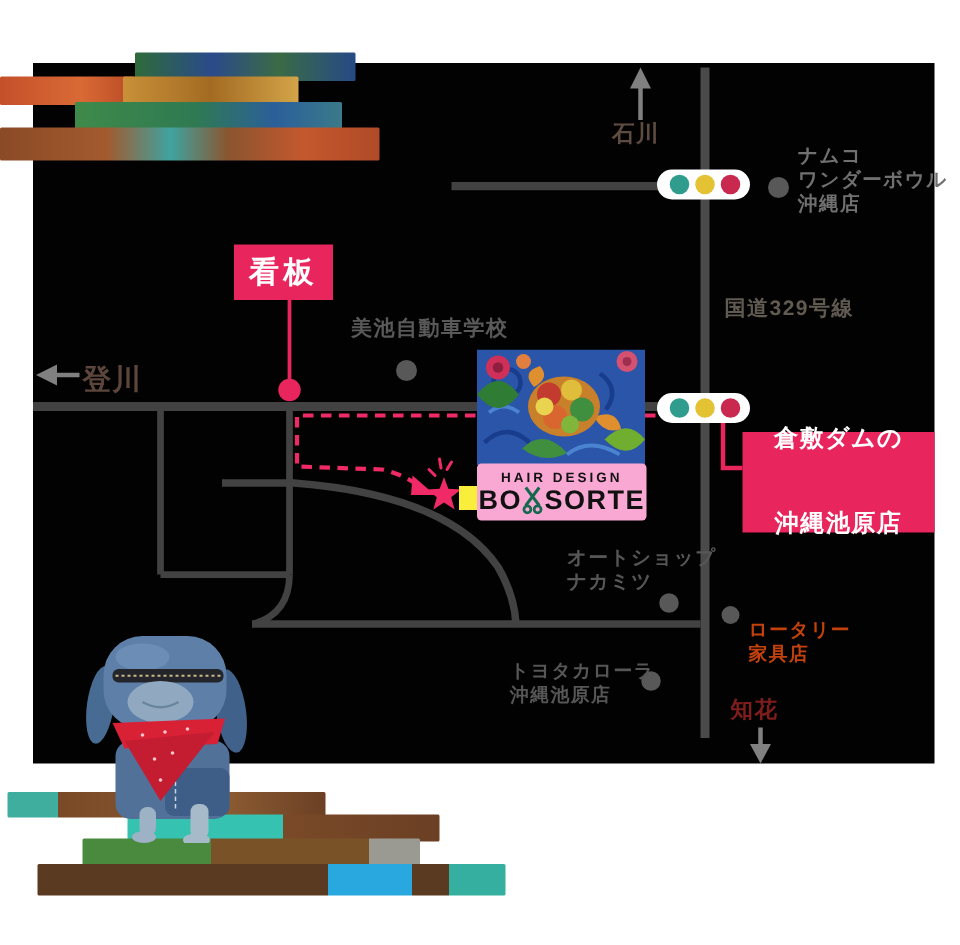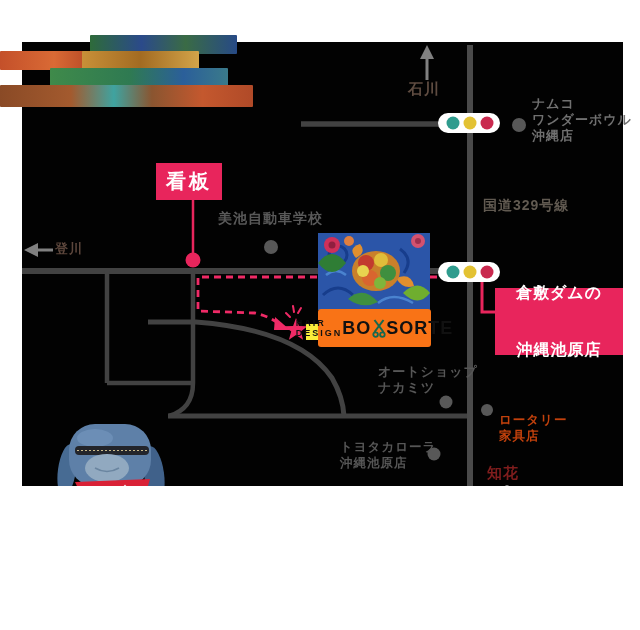--- a/index.html
+++ b/index.html
@@ -1,27 +1,27 @@
 <!DOCTYPE html>
 <html><head>
 <meta charset="utf-8">
 <style>
   html,body{margin:0;padding:0;background:#fff;}
-  .page{position:relative;width:640px;height:486px;background:#fff;overflow:hidden;
+  .page{position:relative;width:640px;height:630px;background:#fff;overflow:hidden;
         font-family:"Liberation Sans","DejaVu Sans",sans-serif;}
   .abs{position:absolute;}
   .map-bg{left:22px;top:42px;width:601px;height:467px;background:#020202;}
   svg.overlay{left:0;top:0;width:640px;height:630px;pointer-events:none;}
   .glabel{position:absolute;font-weight:bold;letter-spacing:1px;white-space:nowrap;}
   .callout{position:absolute;background:#e8255c;color:#fff;font-weight:bold;
            display:flex;align-items:center;justify-content:center;flex-direction:column;}
   .kanban{left:156px;top:163px;width:66px;height:37px;font-size:20px;letter-spacing:3px;}
   .signal{left:495px;top:288px;width:128px;height:67px;font-size:16px;line-height:1.55;letter-spacing:1px;gap:32px;}
-  .salon-label{position:absolute;left:318px;top:309px;width:113px;height:38px;background:#f97316;
-               border-radius:3px;display:flex;flex-direction:row;align-items:center;justify-content:center;color:#111;}
+  .salon-label{position:absolute;left:318px;top:309px;width:113px;height:38px;background:#f9a8d4;
+               border-radius:3px;display:flex;flex-direction:column;align-items:center;justify-content:center;color:#111;}
   .salon-tab{position:absolute;left:306px;top:324px;width:13px;height:16px;background:#f9ee3b;}
   .salon-label .hd{font-size:9px;font-weight:bold;letter-spacing:2px;line-height:10px;}
   .salon-label .big{font-size:18px;font-weight:bold;letter-spacing:1px;display:flex;align-items:flex-end;line-height:20px;text-align:right;}
   .fish{position:absolute;left:318px;top:233px;width:112px;height:77px;}
   .doll{position:absolute;left:55px;top:422px;width:110px;height:140px;}
   .plank{position:absolute;border-radius:1px;}
   .planks-top{position:absolute;left:0;top:35px;width:253px;height:72px;}
   .planks-bottom{position:absolute;left:3px;top:528px;width:334px;height:69px;}
 </style>
 </head>
@@ -94,31 +94,31 @@
     <g fill="#585858">
       <circle cx="519" cy="125" r="7"></circle>
       <circle cx="271" cy="247" r="7"></circle>
       <circle cx="446" cy="402" r="6.5"></circle>
       <circle cx="487" cy="410" r="6"></circle>
       <circle cx="434" cy="454" r="6.5"></circle>
     </g>
   </svg>
 
   <div class="glabel" style="left:408px;top:80px;font-size:15px;color:#5f4c41;">石川</div>
-  <div class="glabel" style="left:55px;top:240px;font-size:13px;color:#5c463c;">登川</div>
+  <div class="glabel" style="left:55px;top:240px;font-size:19px;color:#5c463c;">登川</div>
   <div class="glabel" style="left:487px;top:464px;font-size:15px;color:#7f1d1d;">知花</div>
 
   <div class="glabel" style="left:483px;top:197px;font-size:14px;color:#615a51;">国道329号線</div>
 
   <div class="glabel" style="left:532px;top:96px;font-size:13px;line-height:16px;color:#707070;">
     <div>ナムコ</div>
     <div>ワンダーボウル</div>
     <div>沖縄店</div>
   </div>
-  <div class="glabel" style="left:218px;top:210px;font-size:14px;color:#595959;">美池自動車学校</div>
+  <div class="glabel" style="left:234px;top:210px;font-size:14px;color:#595959;">美池自動車学校</div>
   <div class="glabel" style="left:378px;top:364px;font-size:13px;line-height:16px;color:#565656;">
     <div>オートショップ</div>
     <div>ナカミツ</div>
   </div>
   <div class="glabel" style="left:499px;top:390px;font-size:12.5px;line-height:16px;color:#c2410c;margin-top:22px;">
     <div>ロータリー</div>
     <div>家具店</div>
   </div>
   <div class="glabel" style="left:340px;top:439px;font-size:12.5px;line-height:16px;color:#565656;">
     <div>トヨタカローラ</div>

